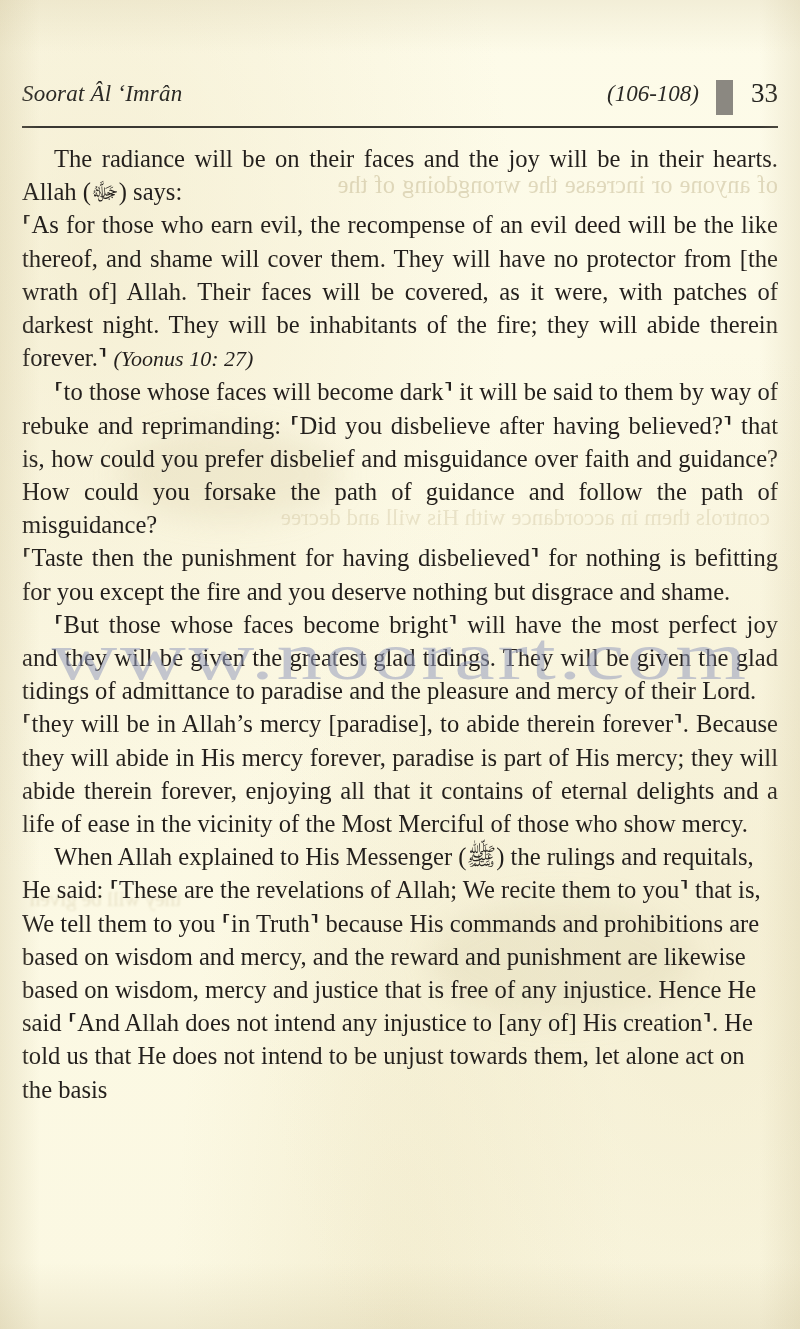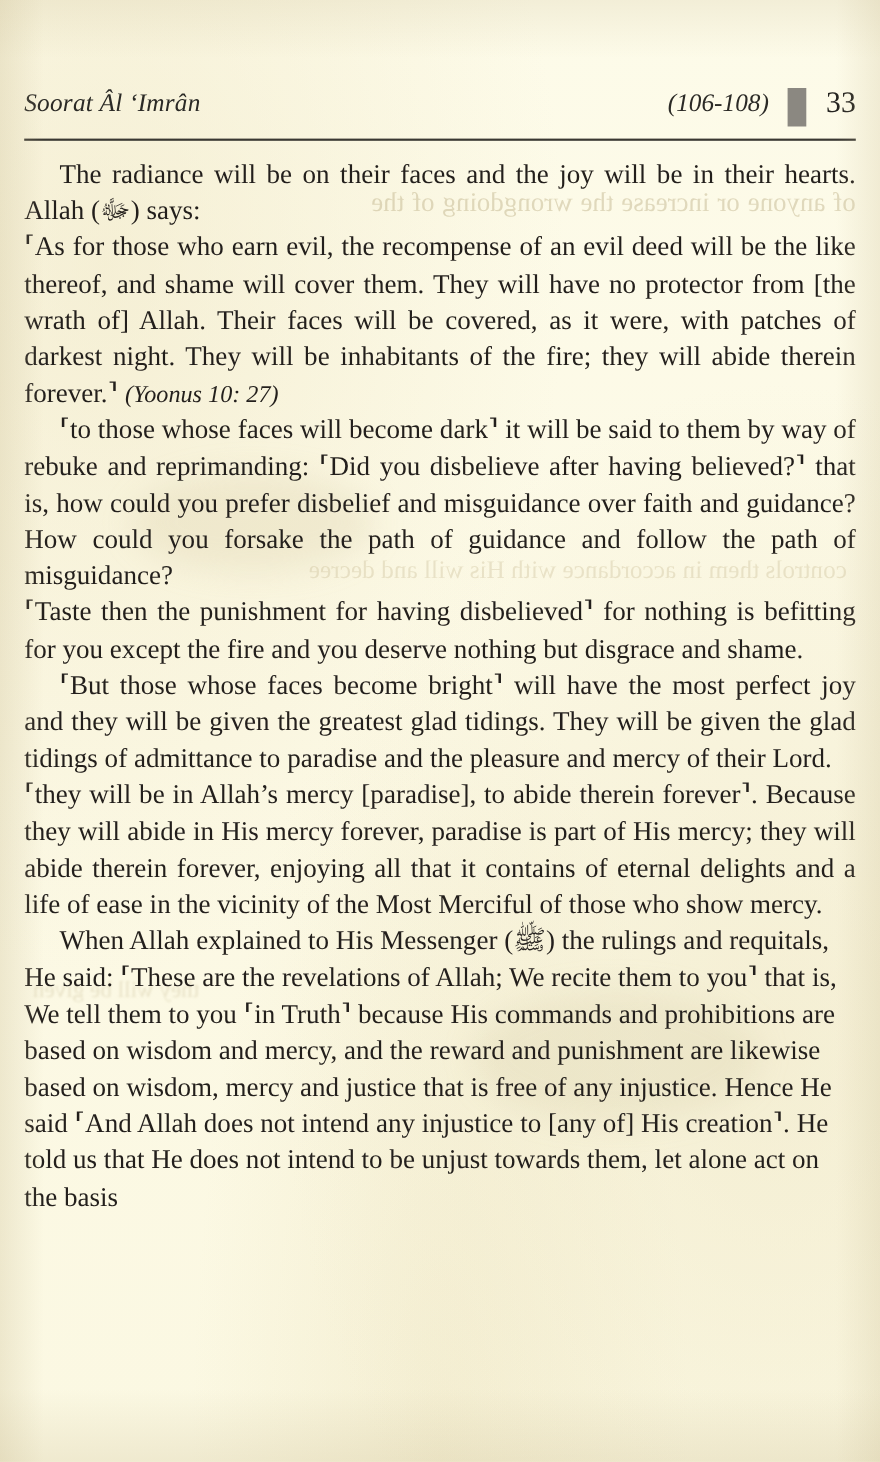--- a/index.html
+++ b/index.html
@@ -243,15 +243,18 @@
     <p class="noindent">
       <span>⸢they will be in Allah’s mercy [paradise], to abide therein forever⸣. Because they will abide in His mercy forever, paradise is part of His mercy; they will abide therein forever, enjoying all that it contains of eternal delights and a life of ease in the vicinity of the Most Merciful of those who show mercy.</span>
     </p>
 
     <p class="indent">
       <span>When Allah explained to His Messenger (ﷺ) the rulings and requitals, He said: ⸢These are the revelations of Allah; We recite them to you⸣ that is, We tell them to you ⸢in Truth⸣ because His commands and prohibitions are based on wisdom and mercy, and the reward and punishment are likewise based on wisdom, mercy and justice that is free of any injustice. Hence He said ⸢And Allah does not intend any injustice to [any of] His creation⸣. He told us that He does not intend to be unjust towards them, let alone act on the basis</span>
     </p>
 
   </div>
 
+  <div class="watermark">
+    <span>www.noorart.com</span>
+  </div>
 
   <div class="vignette"></div>
 </div>
 
 </body></html>

